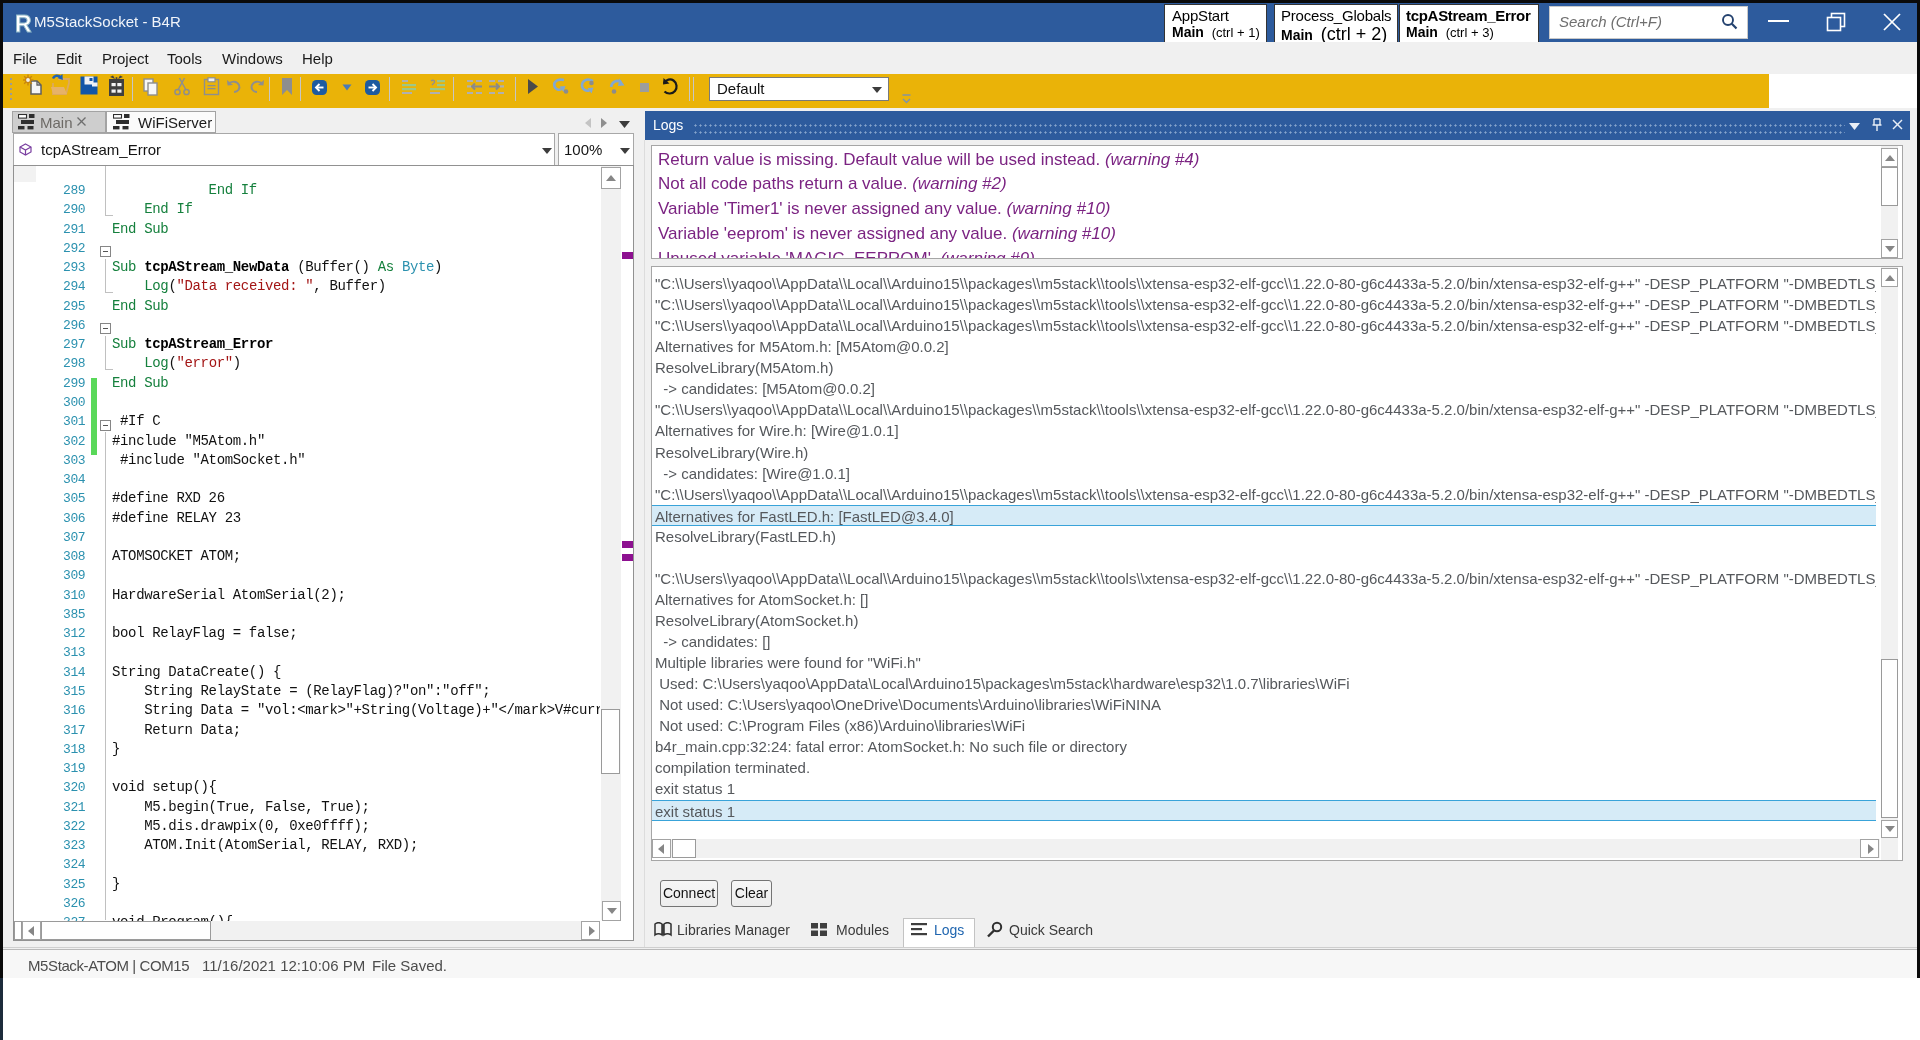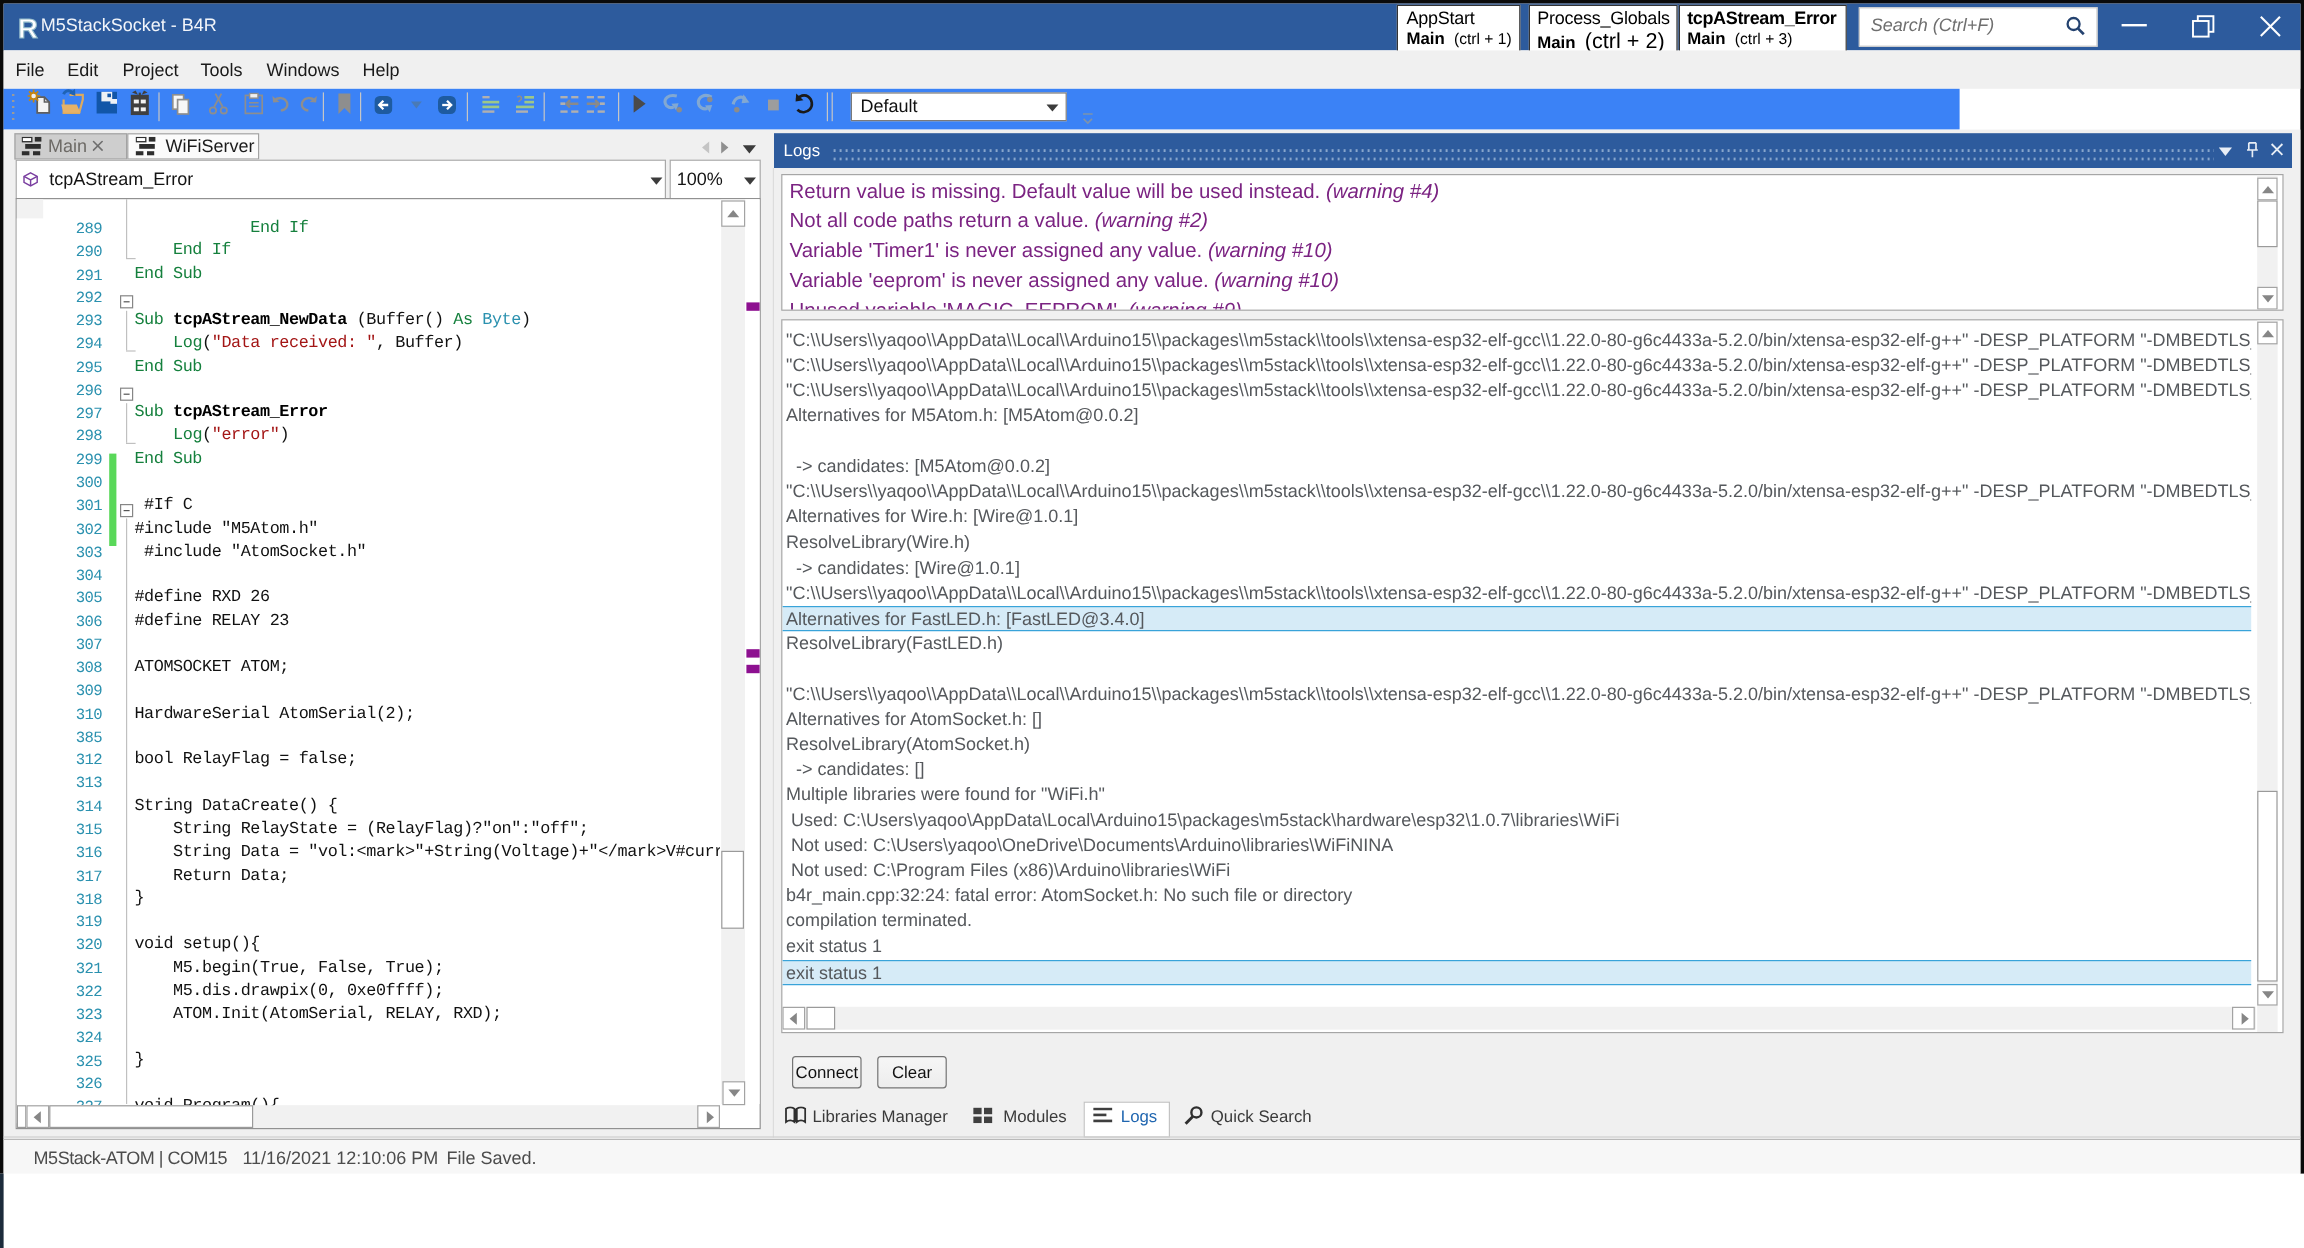--- a/index.html
+++ b/index.html
@@ -5,21 +5,21 @@
 #win {position:absolute;left:0;top:0;width:1920px;height:1040px}
 .abs {position:absolute}
 
 #tbar {position:absolute;left:3px;top:3px;width:1914px;height:39px;background:#2d5b9d}
 #borL {position:absolute;left:0;top:0;width:3px;height:978px;background:#0a0a0a}
 #borR {position:absolute;left:1917px;top:0;width:3px;height:978px;background:#0a0a0a}
 #borT {position:absolute;left:0;top:0;width:1920px;height:3px;background:#0a0a0a}
 #borL2 {position:absolute;left:0;top:978px;width:3px;height:62px;background:#1c2b3b}
 #menubar {position:absolute;left:3px;top:42px;width:1914px;height:32px;background:#f0f0f0}
 .mi {position:absolute;top:8px;font-size:15px;color:#1a1a1a}
-#toolbar {position:absolute;left:3px;top:74px;width:1630px;height:34px;background:#3b82f6}
+#toolbar {position:absolute;left:3px;top:74px;width:1766px;height:34px;background:#eab308}
 .tsep {position:absolute;top:3px;width:1px;height:24px;background:#c6c6c6}
 
 #mainbg {position:absolute;left:3px;top:108px;width:1914px;height:841px;background:#f0f0f0}
 
 .etab {position:absolute;top:111px;height:22px;border:1px solid #a3a3a3;font-size:15px}
 
 .combo {position:absolute;background:#fff;border:1px solid #a8a8a8}
 
 #codebox {position:absolute;left:13px;top:165px;width:621px;height:776px;background:#fff;border:1px solid #919191}
 #codeclip {position:absolute;left:14px;top:182px;width:586px;height:754px;overflow:hidden;background:#fff}
@@ -422,20 +422,21 @@
       <svg width="16" height="16" viewBox="0 0 16 16">
         <polygon points="3,5 13,5 8,11" fill="#868686"></polygon>
       </svg>
     </div>
 
 <div class="lbox" style="top:266px;height:595px">
 <div class="ll" style="top:6.0px">"C:\\Users\\yaqoo\\AppData\\Local\\Arduino15\\packages\\m5stack\\tools\\xtensa-esp32-elf-gcc\\1.22.0-80-g6c4433a-5.2.0/bin/xtensa-esp32-elf-g++" -DESP_PLATFORM "-DMBEDTLS_CONFIG_FILE=\"mbedtls/esp_config.h\"" -DHAVE_CONFIG_H</div>
 <div class="ll" style="top:27.1px">"C:\\Users\\yaqoo\\AppData\\Local\\Arduino15\\packages\\m5stack\\tools\\xtensa-esp32-elf-gcc\\1.22.0-80-g6c4433a-5.2.0/bin/xtensa-esp32-elf-g++" -DESP_PLATFORM "-DMBEDTLS_CONFIG_FILE=\"mbedtls/esp_config.h\"" -DHAVE_CONFIG_H</div>
 <div class="ll" style="top:48.1px">"C:\\Users\\yaqoo\\AppData\\Local\\Arduino15\\packages\\m5stack\\tools\\xtensa-esp32-elf-gcc\\1.22.0-80-g6c4433a-5.2.0/bin/xtensa-esp32-elf-g++" -DESP_PLATFORM "-DMBEDTLS_CONFIG_FILE=\"mbedtls/esp_config.h\"" -DHAVE_CONFIG_H</div>
 <div class="ll" style="top:69.2px">Alternatives for M5Atom.h: [M5Atom@0.0.2]</div>
+<div class="ll" style="top:90.2px">ResolveLibrary(M5Atom.h)</div>
 <div class="ll" style="top:111.3px">  -&gt; candidates: [M5Atom@0.0.2]</div>
 <div class="ll" style="top:132.4px">"C:\\Users\\yaqoo\\AppData\\Local\\Arduino15\\packages\\m5stack\\tools\\xtensa-esp32-elf-gcc\\1.22.0-80-g6c4433a-5.2.0/bin/xtensa-esp32-elf-g++" -DESP_PLATFORM "-DMBEDTLS_CONFIG_FILE=\"mbedtls/esp_config.h\"" -DHAVE_CONFIG_H</div>
 <div class="ll" style="top:153.4px">Alternatives for Wire.h: [Wire@1.0.1]</div>
 <div class="ll" style="top:174.5px">ResolveLibrary(Wire.h)</div>
 <div class="ll" style="top:195.5px">  -&gt; candidates: [Wire@1.0.1]</div>
 <div class="ll" style="top:216.6px">"C:\\Users\\yaqoo\\AppData\\Local\\Arduino15\\packages\\m5stack\\tools\\xtensa-esp32-elf-gcc\\1.22.0-80-g6c4433a-5.2.0/bin/xtensa-esp32-elf-g++" -DESP_PLATFORM "-DMBEDTLS_CONFIG_FILE=\"mbedtls/esp_config.h\"" -DHAVE_CONFIG_H</div>
 <div class="ll hl" style="top:237.7px">Alternatives for FastLED.h: [FastLED@3.4.0]</div>
 <div class="ll" style="top:258.7px">ResolveLibrary(FastLED.h)</div>
 <div class="ll" style="top:300.8px">"C:\\Users\\yaqoo\\AppData\\Local\\Arduino15\\packages\\m5stack\\tools\\xtensa-esp32-elf-gcc\\1.22.0-80-g6c4433a-5.2.0/bin/xtensa-esp32-elf-g++" -DESP_PLATFORM "-DMBEDTLS_CONFIG_FILE=\"mbedtls/esp_config.h\"" -DHAVE_CONFIG_H</div>
 <div class="ll" style="top:321.9px">Alternatives for AtomSocket.h: []</div>
@@ -469,21 +470,21 @@
       </svg>
     </div>
 <div class="thumb" style="left:672px;top:839px;width:24px;height:19px"></div>
 <div class="sb" style="left:1860px;top:839px;width:19px;height:19px">
       <svg width="16" height="16" viewBox="0 0 16 16">
         <polygon points="6,3 6,13 12,8" fill="#868686"></polygon>
       </svg>
     </div>
 
 <div class="btn" style="left:660px;width:58px">Connect</div>
-<div class="btn" style="left:731px;width:58px">Clear</div>
+<div class="btn" style="left:731px;width:41px">Clear</div>
 
 <svg class="abs" style="left:654px;top:922px" width="18" height="15" viewBox="0 0 18 15">
       <path d="M1 2 C3 0.5 6 0.5 8 2 L8 13 C6 11.5 3 11.5 1 13 Z M17 2 C15 0.5 12 0.5 10 2 L10 13 C12 11.5 15 11.5 17 13 Z" fill="none" stroke="#2f2f2f" stroke-width="1.5"></path>
       <line x1="9" y1="2" x2="9" y2="13" stroke="#2f2f2f" stroke-width="1.5"></line>
     </svg>
 <div class="btab" style="left:677px;top:922px">Libraries Manager</div>
 <svg class="abs" style="left:811px;top:923px" width="16" height="13" viewBox="0 0 16 13">
       <g fill="#3f3f3f">
         <rect x="0" y="0" width="7" height="5.5"></rect>
         <rect x="9" y="0" width="7" height="5.5"></rect>

